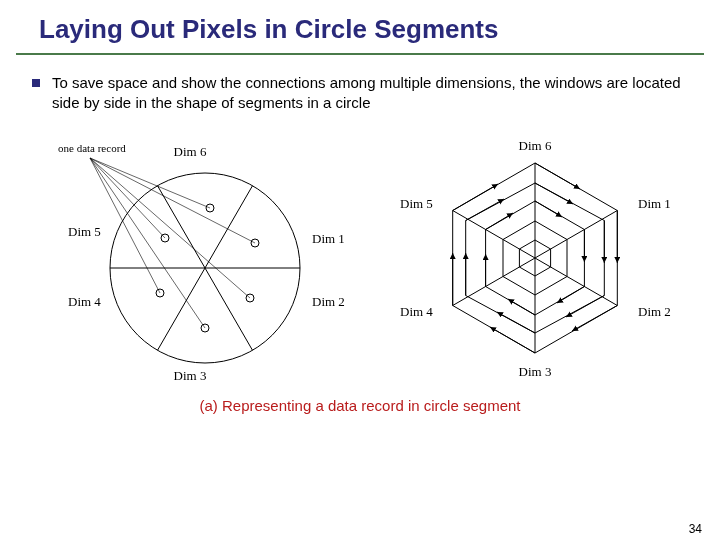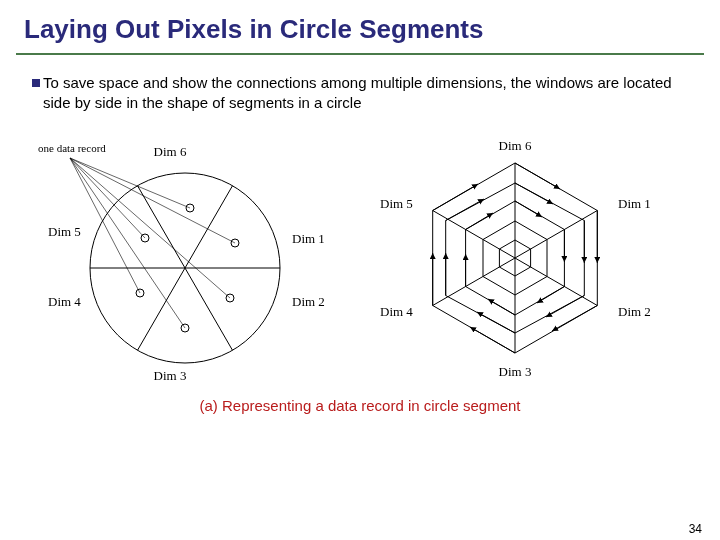--- a/index.html
+++ b/index.html
@@ -8,49 +8,49 @@
     height: 540px;
     background: #fff;
     font-family: Verdana, Arial, sans-serif;
     position: relative;
     overflow: hidden;
   }
   .title {
     font-size: 26px;
     font-weight: bold;
     color: #2a2a7a;
-    padding: 14px 24px 6px 24px;
+    padding: 14px 24px 6px 39px;
     font-family: Arial, sans-serif;
   }
   .title-underline {
     height: 2px;
     background: #4a7a4a;
     margin: 2px 16px 0 16px;
   }
   .bullet-block {
     display: flex;
     align-items: flex-start;
-    gap: 3px;
+    gap: 12px;
     padding: 18px 32px 8px 32px;
   }
   .bullet-icon {
     width: 8px;
     height: 8px;
     background: #2a2a7a;
     margin-top: 6px;
     flex-shrink: 0;
   }
   .bullet-text {
     font-size: 15px;
     line-height: 1.35;
     color: #000;
   }
   .figures {
     display: flex;
-    justify-content: center;
+    justify-content: flex-end;
     align-items: flex-start;
     padding: 6px 10px 0 10px;
   }
   .fig { text-align: center; }
   .fig svg { display: block; margin: 0 auto; }
   .dim-lbl { font-family: 'Times New Roman', serif; font-size: 13px; fill: #000; }
   .note-lbl { font-family: 'Times New Roman', serif; font-size: 11px; fill: #000; }
   .captions {
     display: flex;
     padding: 8px 20px 0 20px;

